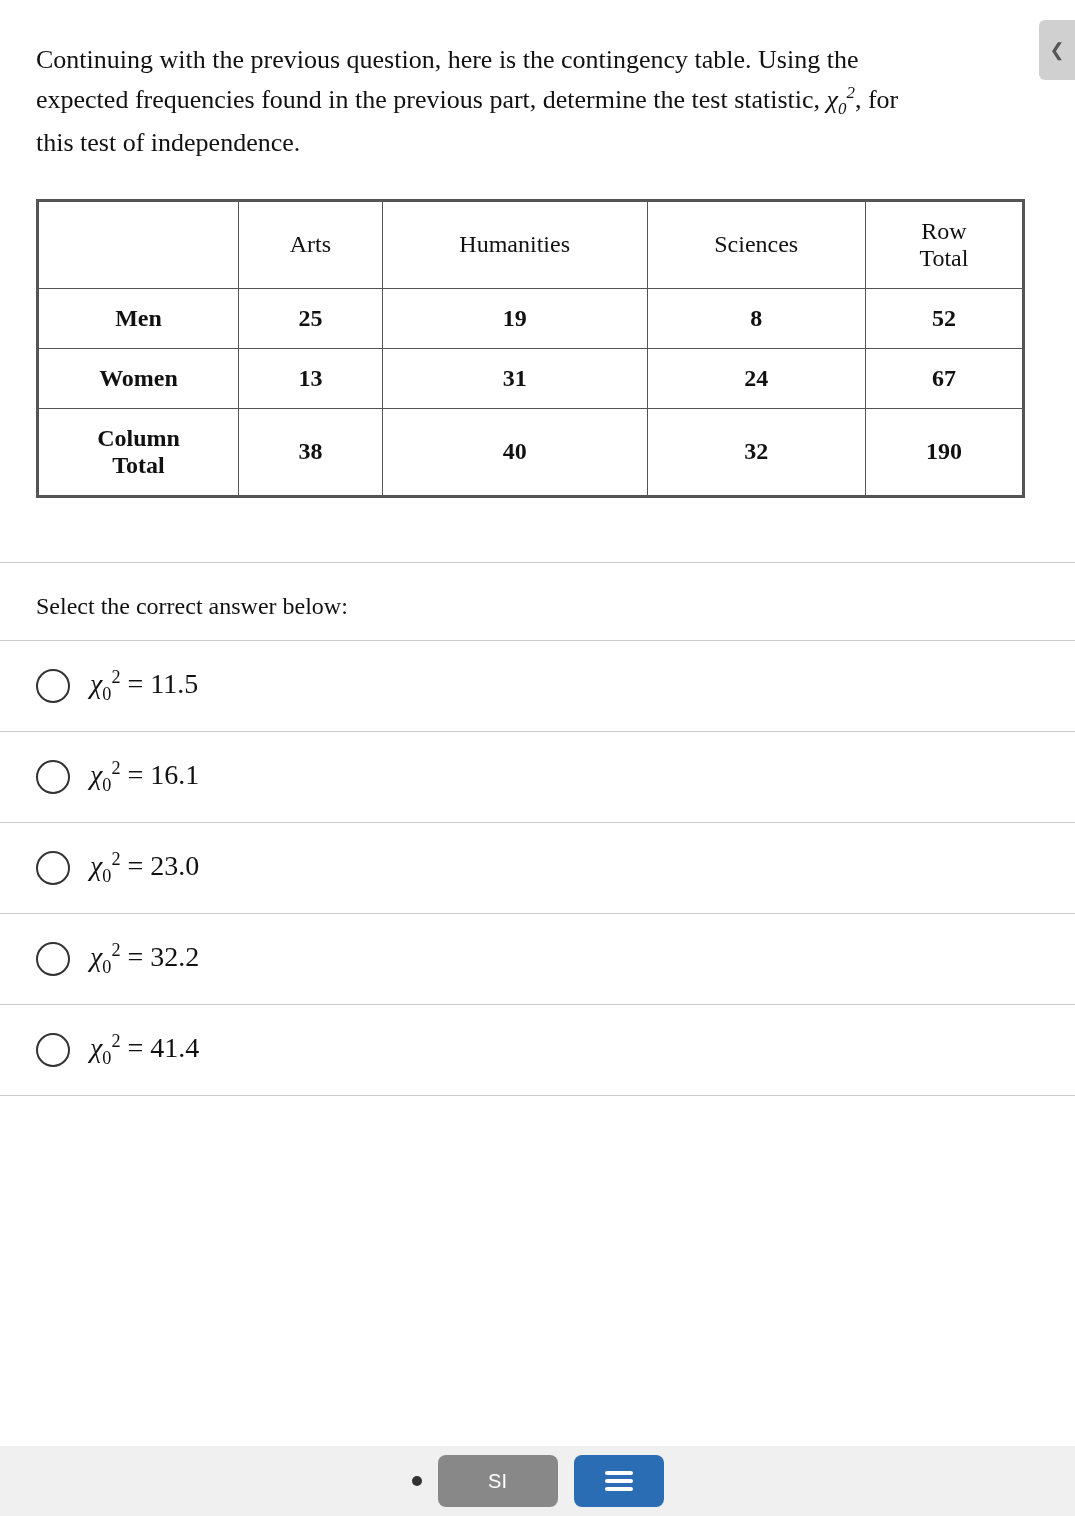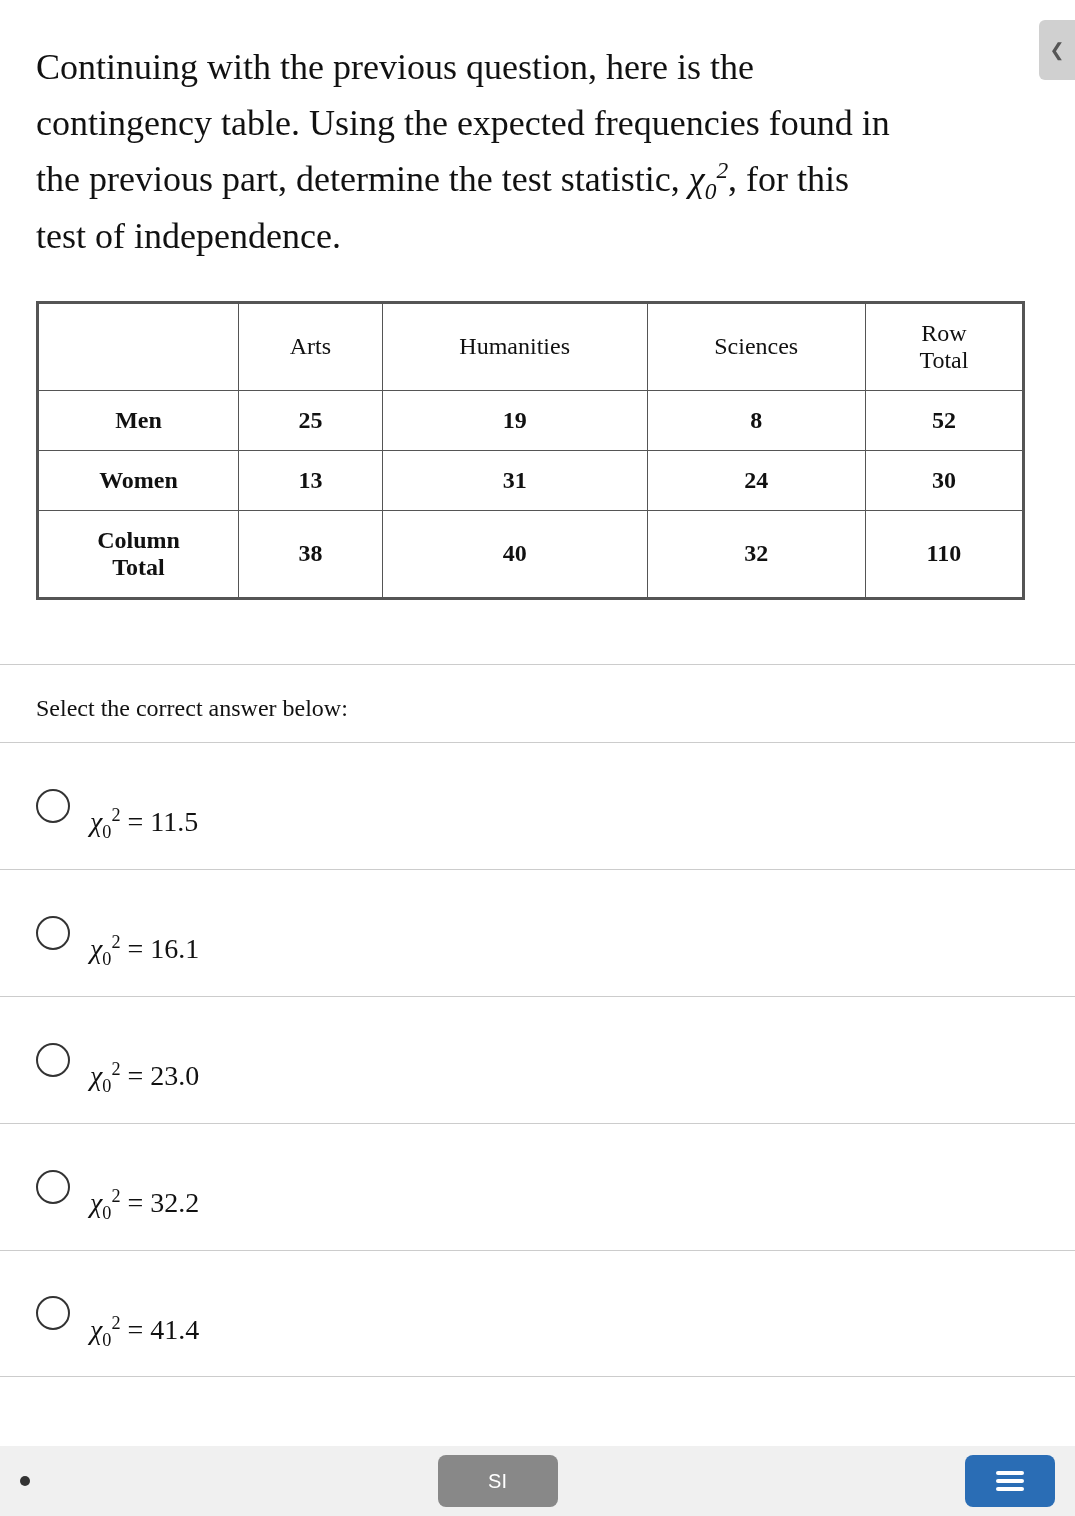--- a/index.html
+++ b/index.html
@@ -47,21 +47,21 @@
       color: #555;
     }
 
     
     .content-area {
       padding: 40px 50px 40px 36px;
     }
 
     
     .question-text {
-      font-size: 36px;
+      font-size: 26px;
       line-height: 1.55;
       color: #111;
       margin-bottom: 36px;
       max-width: 870px;
     }
 
     
     .table-wrapper {
       margin-bottom: 24px;
       border: 2px solid #555;
@@ -133,21 +133,20 @@
       border-radius: 50%;
       border: 2.5px solid #333;
       flex-shrink: 0;
       background: #fff;
       display: inline-block;
     }
 
     .answer-text {
       font-size: 28px;
       font-family: Georgia, serif;
-      margin-top: 36px;
     }
 
     .chi-sq {
       font-style: italic;
     }
 
     sup {
       font-size: 0.65em;
       vertical-align: super;
     }
@@ -160,21 +159,21 @@
     
     .bottom-bar {
       position: absolute;
       bottom: 0;
       left: 0;
       width: 1075px;
       height: 70px;
       background: #f0f0f0;
       display: flex;
       align-items: center;
-      justify-content: space-between;
+      justify-content: center;
       padding: 0 20px;
       gap: 16px;
     }
 
     .dot-indicator {
       width: 10px;
       height: 10px;
       border-radius: 50%;
       background: #333;
     }
@@ -244,28 +243,28 @@
             <td>25</td>
             <td>19</td>
             <td>8</td>
             <td>52</td>
           </tr>
           <tr>
             <td class="row-header">Women</td>
             <td>13</td>
             <td>31</td>
             <td>24</td>
-            <td>30</td>
+            <td>67</td>
           </tr>
           <tr>
             <td class="row-header">Column<br>Total</td>
             <td>38</td>
             <td>40</td>
             <td>32</td>
-            <td>110</td>
+            <td>190</td>
           </tr>
         </tbody>
       </table>
     </div>
   </div>
 
   <hr class="divider">
 
   <div class="select-section">
     <p class="select-label">Select the correct answer below:</p>

